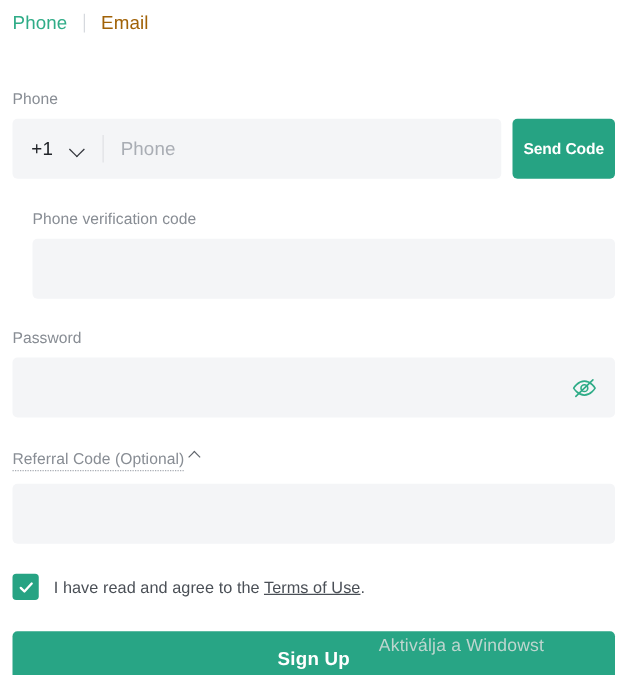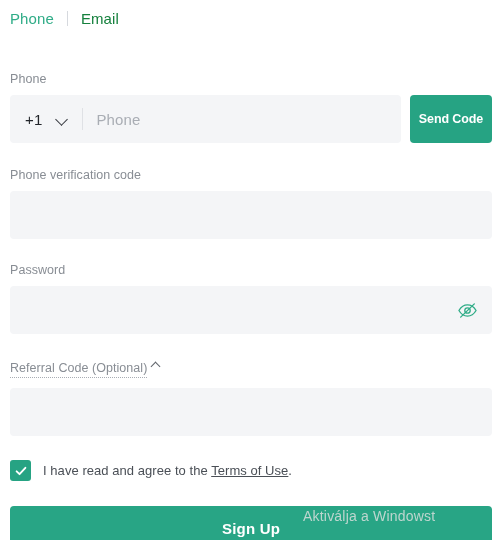--- a/index.html
+++ b/index.html
@@ -30,21 +30,21 @@
     height: 30px;
     box-sizing: border-box;
   }
   .tab {
     font-size: 15px;
     letter-spacing: .1px;
     line-height: 20px;
     cursor: pointer;
   }
   .tab.active { color: #2fac87; }
-  .tab.inactive { color: #15803d; }
+  .tab.inactive { color: #a16207; }
   .tab-divider {
     width: 1px;
     height: 15px;
     background: #d6d9de;
     margin: 0 13px;
   }
 
   
   .field {
     padding: 0 10px;
@@ -257,21 +257,21 @@
           <span class="cc-text">+1</span>
           <span class="chev-down"></span>
         </div>
         <div class="cc-sep"></div>
         <div class="phone-input-text">Phone</div>
       </div>
       <button class="send-code-btn">Send Code</button>
     </div>
   </div>
 
-  <div class="field" style="margin-top:24px;">
+  <div class="field" style="margin-top:24px;margin-left:16px;">
     <div class="field-label">Phone verification code</div>
     <div class="input-row" style="margin-top:8px;">
       <div class="input-box">
         <div class="phone-input-text" style="padding-left:14px;"></div>
       </div>
     </div>
   </div>
 
   <div class="field" style="margin-top:23px;">
     <div class="field-label">Password</div>

